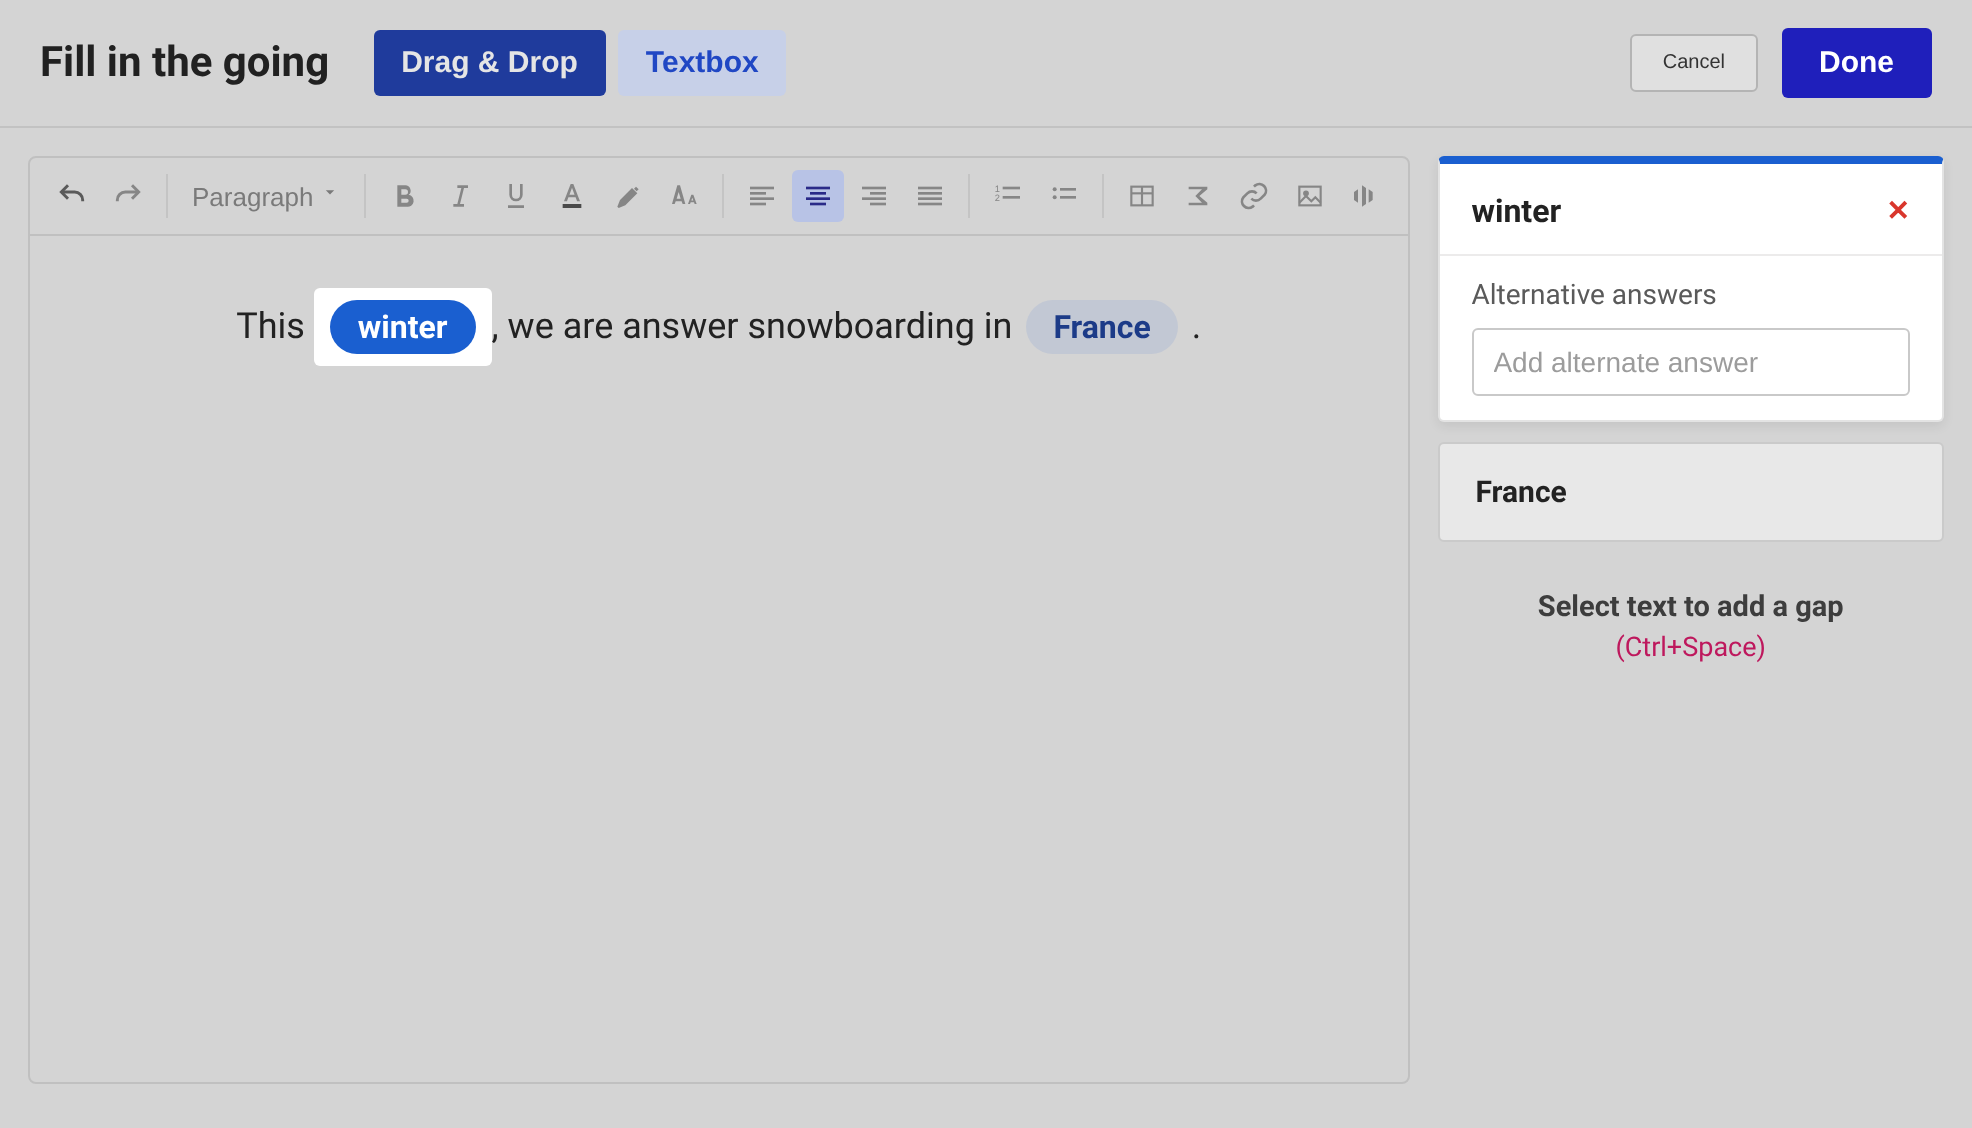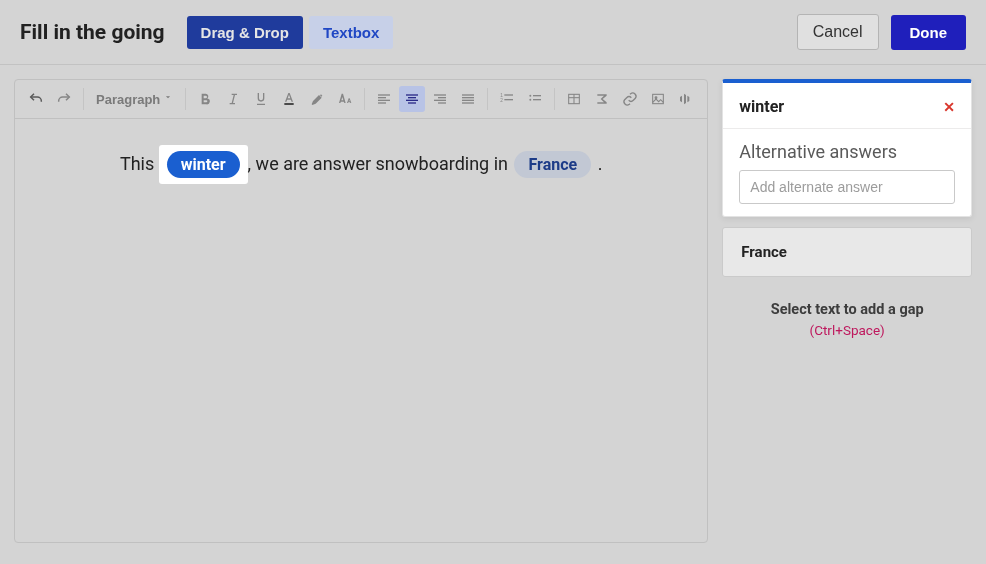--- a/index.html
+++ b/index.html
@@ -38,21 +38,21 @@
       border-radius: 3px;
       cursor: pointer;
     }
     .tab-active { background: #1f3b9c; color: #e5e5e5; }
     .tab-inactive { background: #c7d0e8; color: #2047c4; }
     .topbar-right { display: flex; gap: 12px; align-items: center; }
     .cancel-btn {
       background: #e0e0e0;
       border: 1px solid #b4b4b4;
       color: #333;
-      font-size: 16px;
+      font-size: 10px;
       padding: 8px 15px;
       border-radius: 3px;
       cursor: pointer;
     }
     .done-btn {
       background: #1f1fbb;
       border: none;
       color: #fff;
       font-size: 15px;
       font-weight: 700;
@@ -94,21 +94,21 @@
       color: #868686;
     }
     .toolbar .tb-btn svg { width: 16px; height: 16px; }
     .toolbar .tb-btn.active { background: #b8c3e6; color: #2a2a88; }
     .toolbar .tb-btn.darker { color: #5a5a5a; }
     .toolbar .sep { width: 1px; height: 22px; background: #c4c4c4; margin: 0 4px; }
     .para-dd {
       display: flex; align-items: flex-start; gap: 3px;
       background: transparent; border: none;
       font-size: 13px; color: #7a7a7a;
-      padding: 4px 6px; border-radius: 3px; cursor: pointer; font-weight: bold;
+      padding: 4px 6px; border-radius: 3px; cursor: pointer;
     }
     .editor-content {
       flex: 1;
       padding: 26px 40px;
       color: #222;
       font-size: 18px;
       display: flex;
       justify-content: center;
     }
     .sentence { display: inline; }
@@ -148,21 +148,21 @@
     .gap-card-header {
       display: flex;
       justify-content: space-between;
       align-items: center;
       padding: 14px 16px 12px 16px;
       border-bottom: 1px solid #ecebeb;
     }
     .gap-card-title { font-size: 16px; font-weight: 700; color: #222; }
     .gap-close { color: #d9362c; cursor: pointer; font-size: 14px; font-weight: 700; }
     .gap-section { padding: 12px 16px 0 16px; }
-    .gap-section-label { font-size: 18px; color: #5a5a5a; margin-bottom: 8px; display: block; }
+    .gap-section-label { font-size: 14px; color: #5a5a5a; margin-bottom: 8px; display: block; }
     .gap-input {
       width: 100%;
       border: 1px solid #c9c9c9;
       border-radius: 3px;
       padding: 8px 10px;
       font-size: 14px;
       color: #333;
     }
     .gap-input::placeholder { color: #9c9c9c; }
     .mini-card {

